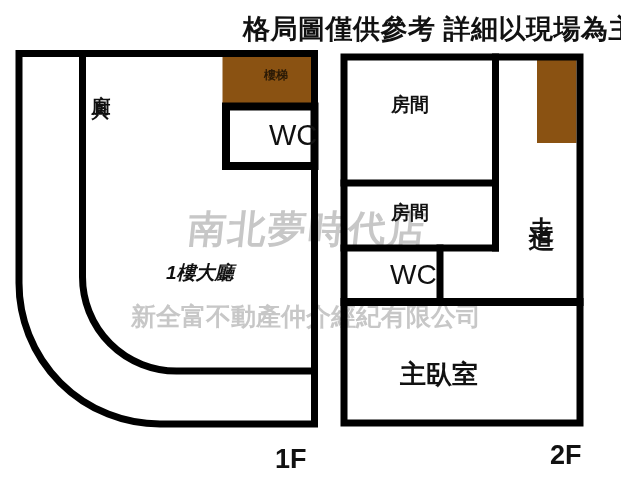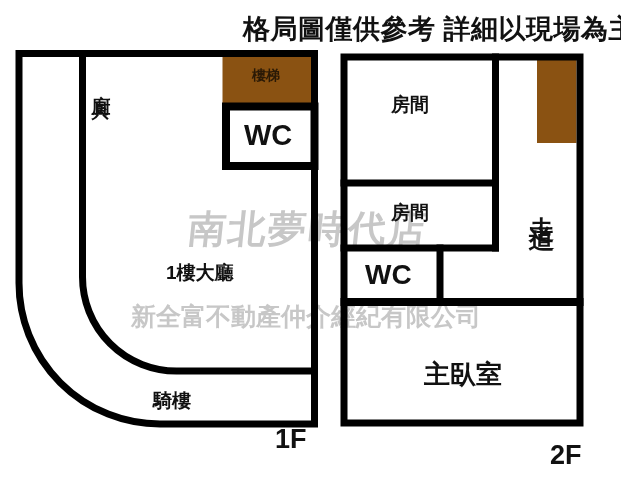--- a/index.html
+++ b/index.html
@@ -31,36 +31,36 @@
   }
   .wm-company{
     left:131px;top:300px;font-size:25px;letter-spacing:0px;font-weight:700;
   }
   svg.walls{position:absolute;left:0;top:0;z-index:3;}
   .wall{stroke:var(--wall);fill:none;stroke-width:7;}
   .wall-thick{stroke:var(--wall);fill:none;stroke-width:8;}
   .wc-box{stroke:var(--wall);fill:#ffffff;stroke-width:8;}
   .brown{fill:var(--stairs-brown);stroke:none;}
   .stairs-label{
-    left:252px;top:67px;font-size:14px;font-weight:600;
+    left:264px;top:67px;font-size:12px;font-weight:600;
     color:var(--stairs-label);z-index:5;
   }
-  .wc-label{font-size:29px;font-weight:700;color:var(--text);z-index:5;}
+  .wc-label{font-size:29px;font-weight:400;color:var(--text);z-index:5;margin-left:25px;}
   .floor-label{font-size:27px;font-weight:700;color:var(--text);z-index:5;}
   
   .kitchen{left:88px;top:80px;letter-spacing:6px;}
-  .hall{left:166px;top:260px;}
+  .hall{left:166px;top:260px;font-style:italic;}
   .arcade{left:153px;top:388px;}
   .wc1{left:244px;top:119px;}
-  .f1{left:275px;top:424px;}
+  .f1{left:275px;top:444px;}
   .room1{left:391px;top:92px;}
   .room2{left:391px;top:200px;}
   .corridor{left:525px;top:196px;font-size:26px;letter-spacing:9px;}
   .wc2{left:365px;top:259px;font-size:28px;}
-  .master{left:424px;top:357px;font-size:26px;}
+  .master{left:400px;top:357px;font-size:26px;}
   .f2{left:550px;top:440px;text-align:right;}
 </style>
 </head>
 <body style="--wall: #000000; --text: #111111; --stairs-brown: #8a5212; --stairs-label: #2b1a06; --watermark-gray: #c7c7c7; --background: #ffffff;">
 
 <div class="canvas">
 
   <div class="abs title">格局圖僅供參考 詳細以現場為主</div>
 
   <div class="abs watermark wm-store">南北夢時代店</div>
@@ -88,21 +88,20 @@
 
     <line class="wall" x1="440" y1="244.5" x2="440" y2="306"></line>
 
     <line class="wall-thick" x1="340.5" y1="302" x2="583.5" y2="302"></line>
   </svg>
 
   <div class="abs room-label vertical kitchen">廚具</div>
   <div class="abs stairs-label">樓梯</div>
   <div class="abs wc-label wc1">WC</div>
   <div class="abs room-label hall">1樓大廳</div>
-  <div class="abs room-label arcade">騎樓</div>
   <div class="abs floor-label f1">1F</div>
 
   <div class="abs room-label room1">房間</div>
   <div class="abs room-label room2">房間</div>
   <div class="abs room-label vertical corridor">走道</div>
   <div class="abs wc-label wc2">WC</div>
   <div class="abs room-label master">主臥室</div>
   <div class="abs floor-label f2">2F</div>
 
 </div>

